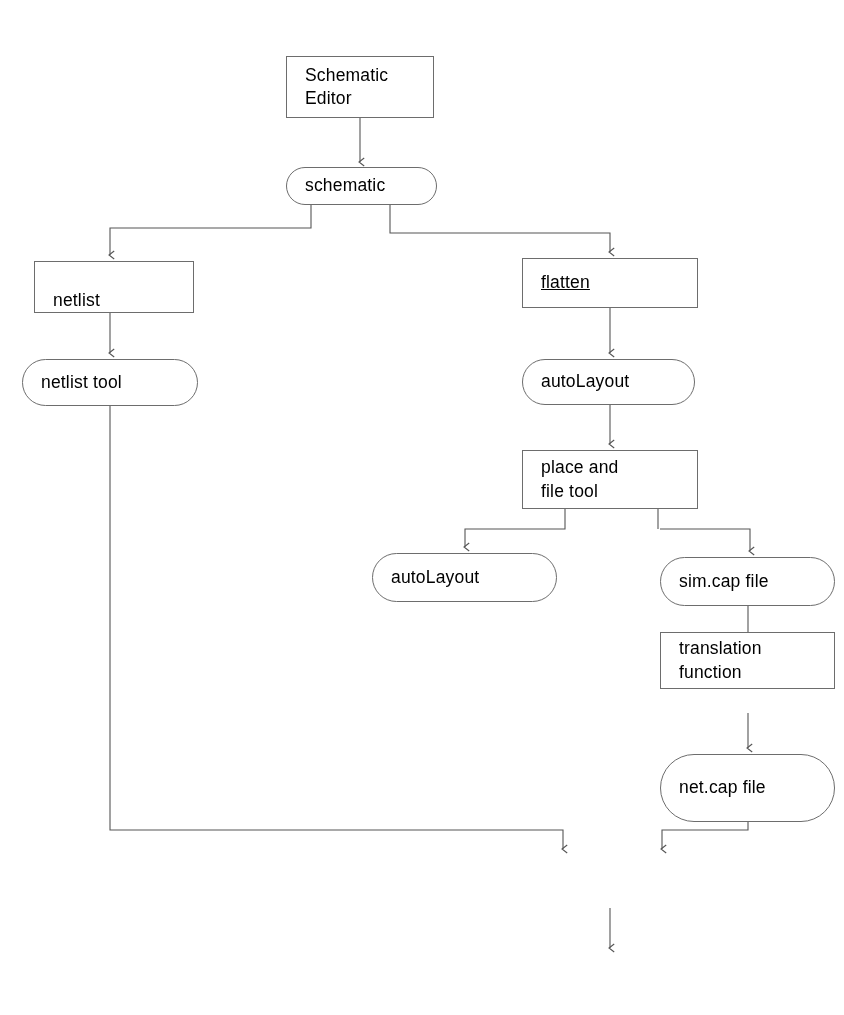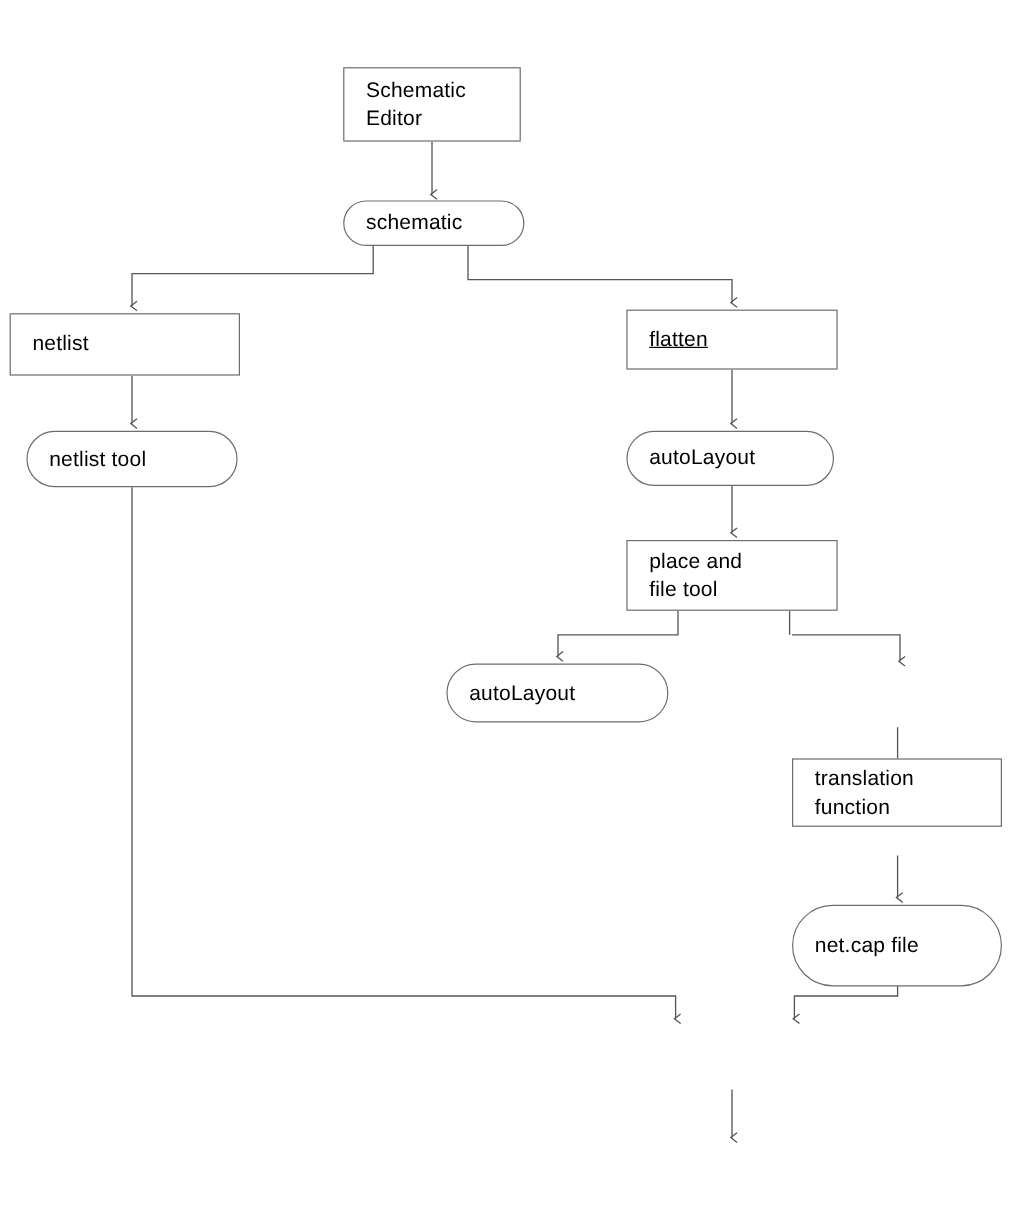--- a/index.html
+++ b/index.html
@@ -58,21 +58,21 @@
 
   <div class="node rect" style="left:286px;top:20px;width:148px;height:62px;">
     <span class="lbl">Schematic
 Editor</span>
   </div>
 
   <div class="node round" style="left:286px;top:131px;width:151px;height:38px;">
     <span class="lbl">schematic</span>
   </div>
 
-  <div class="node rect" style="left:8px;top:225px;width:192px;height:52px;">
+  <div class="node rect" style="left:34px;top:225px;width:160px;height:52px;align-items:flex-end;">
     <span class="lbl">netlist</span>
   </div>
 
   <div class="node round" style="left:22px;top:323px;width:176px;height:47px;">
     <span class="lbl">netlist tool</span>
   </div>
 
   <div class="node rect" style="left:522px;top:222px;width:176px;height:50px;text-decoration:underline;">
     <span class="lbl">flatten</span>
   </div>
@@ -83,20 +83,23 @@
 
   <div class="node rect" style="left:522px;top:414px;width:176px;height:59px;">
     <span class="lbl">place and
 file tool</span>
   </div>
 
   <div class="node round" style="left:372px;top:517px;width:185px;height:49px;">
     <span class="lbl">autoLayout</span>
   </div>
 
+  <div class="node round" style="left:660px;top:521px;width:175px;height:49px;">
+    <span class="lbl">sim.cap file</span>
+  </div>
 
   <div class="node rect" style="left:660px;top:596px;width:175px;height:57px;">
     <span class="lbl">translation
 function</span>
   </div>
 
   <div class="node round" style="left:660px;top:718px;width:175px;height:68px;">
     <span class="lbl">net.cap file</span>
   </div>
 

